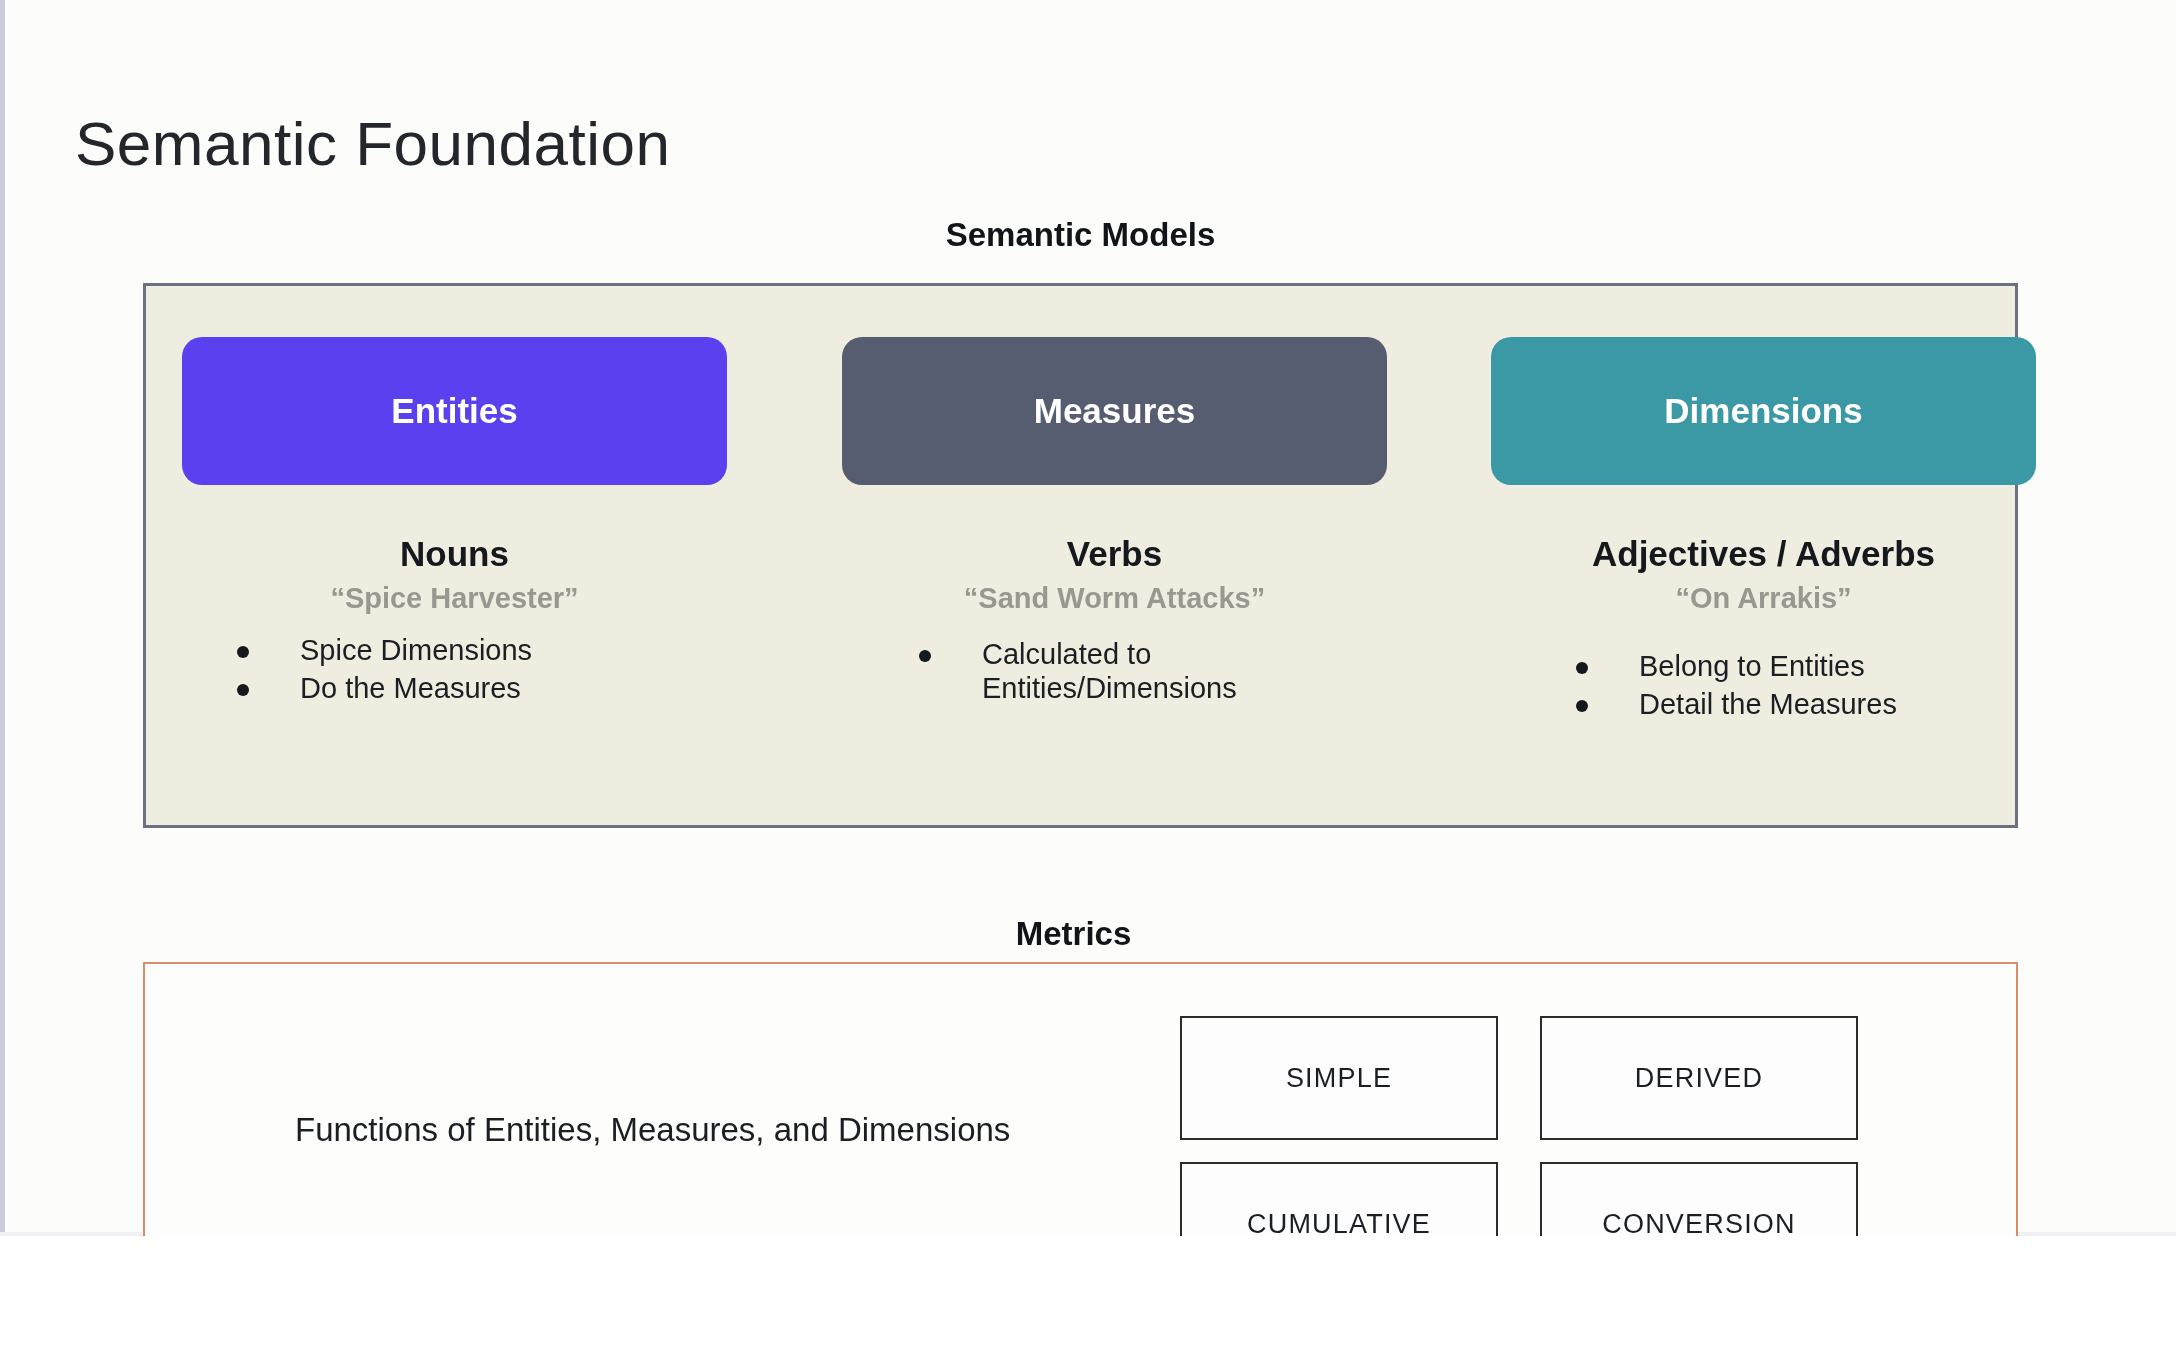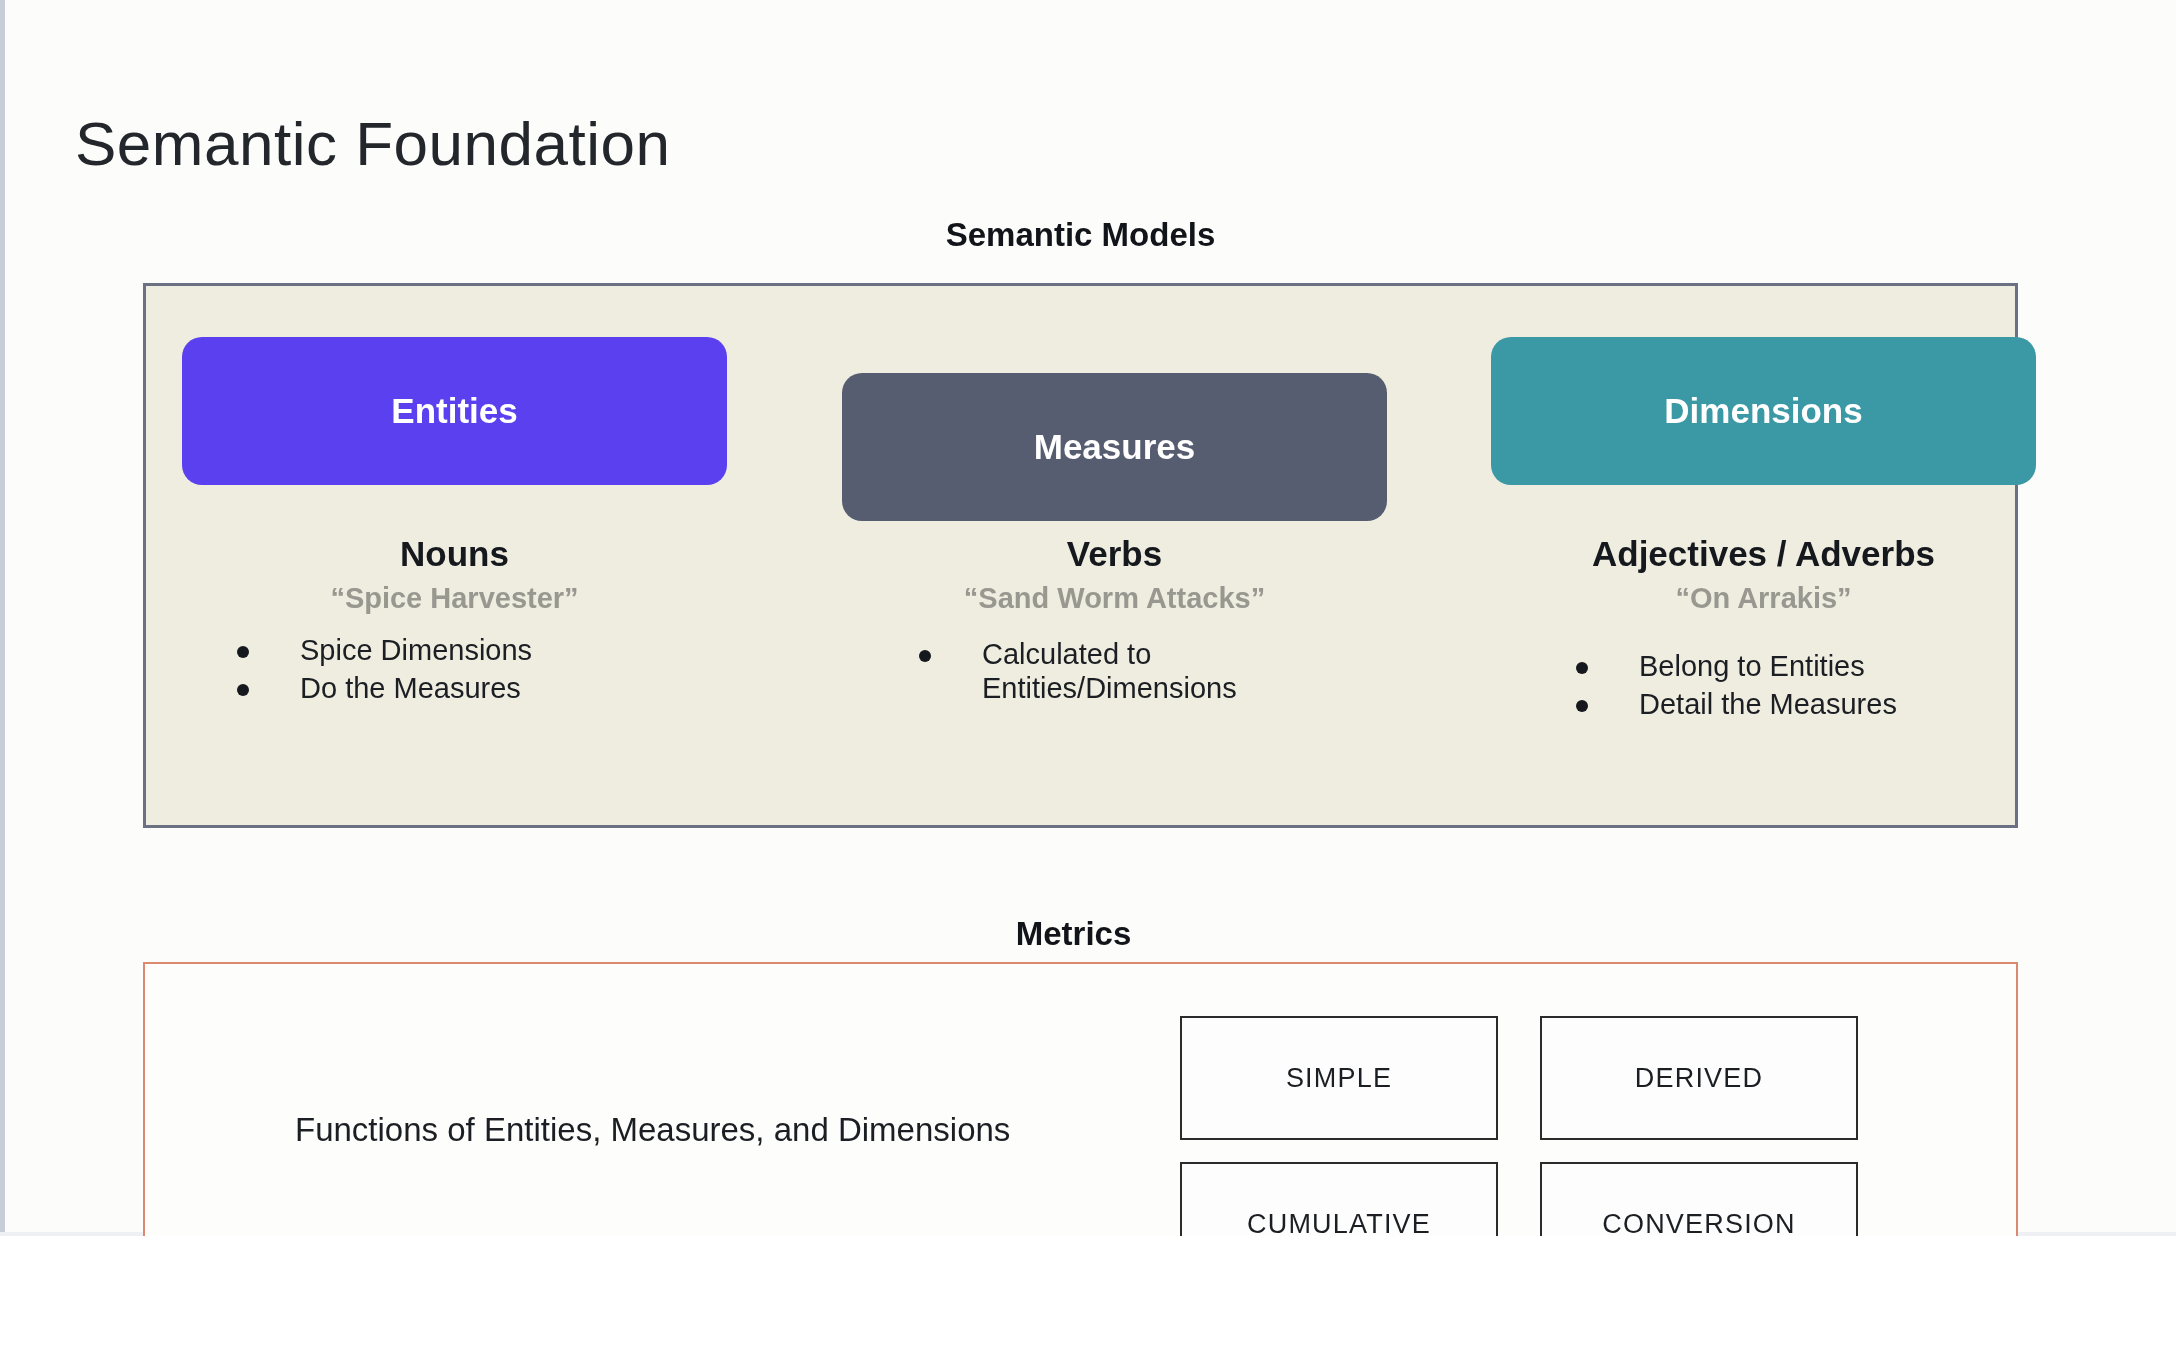--- a/index.html
+++ b/index.html
@@ -83,21 +83,21 @@
     border-radius: 20px;
     display: flex;
     align-items: center;
     justify-content: center;
     color: #ffffff;
     font-size: 35px;
     font-weight: bold;
     box-sizing: border-box;
   }
   #chip-entities   { background: #5b40ef; }
-  #chip-measures   { background: #565d70; margin-top: 36px; }
+  #chip-measures   { background: #565d70; }
   #chip-dimensions { background: #3b99a5; }
 
   .sm-partofspeech {
     position: absolute;
     top: 248px;
     left: -20px;
     width: calc(100% + 40px);
     text-align: center;
     font-size: 35px;
     font-weight: bold;

